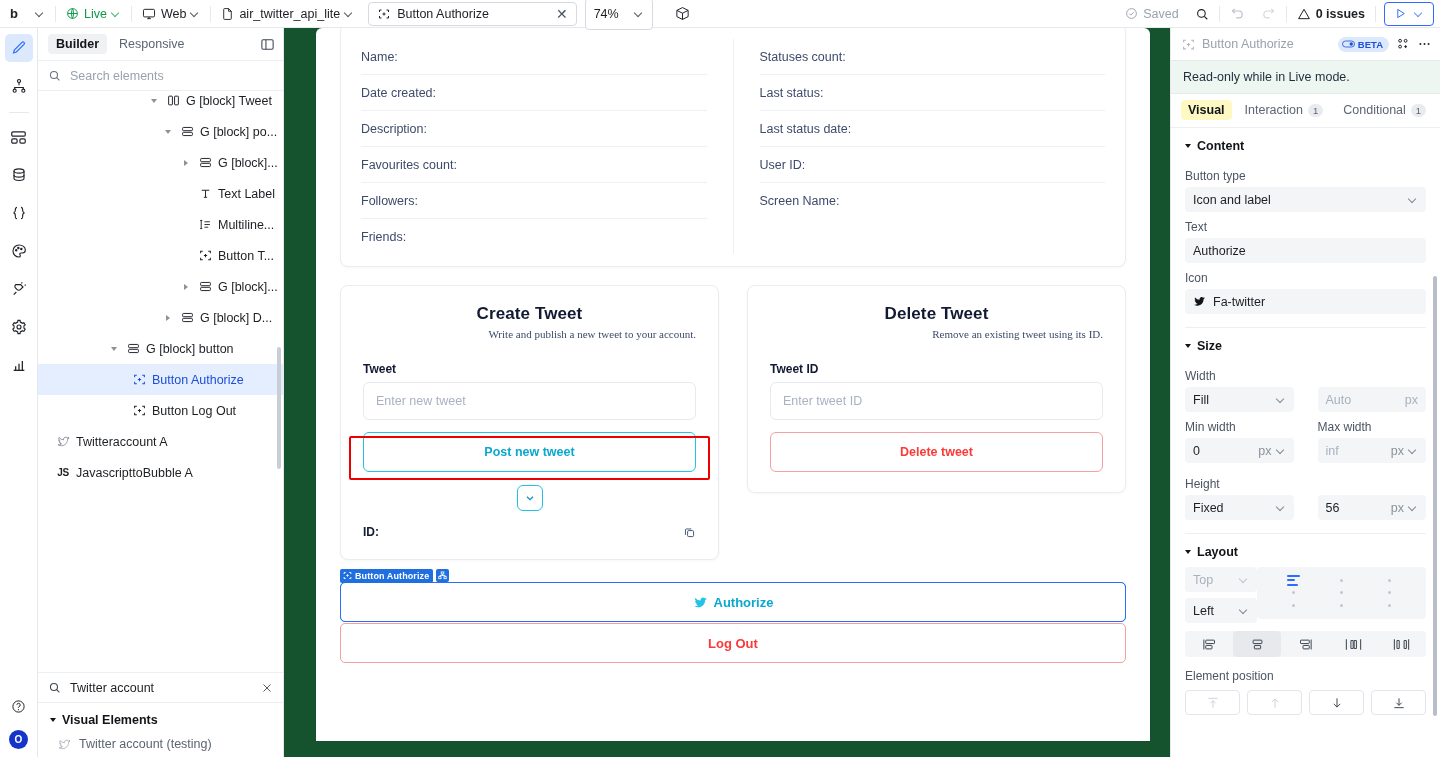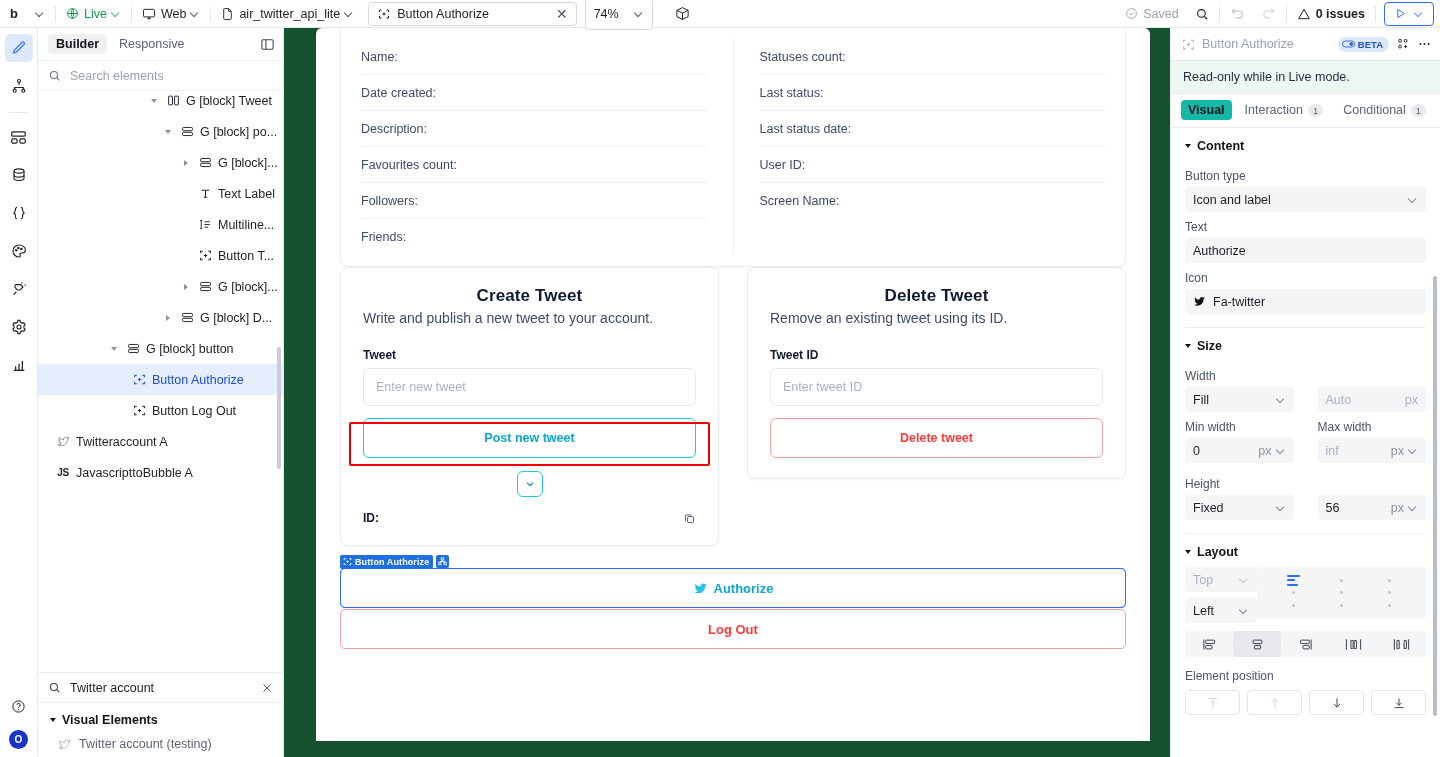--- a/index.html
+++ b/index.html
@@ -149,24 +149,24 @@
   .info-card { padding:14px 20px 12px; display:flex; gap:0; position:relative; margin-top:0; }
   .info-col { flex:1 1 0; min-width:0; }
   .info-col + .info-col { border-left:1px solid #eef0f4; padding-left:26px; }
   .info-col:first-child { padding-right:26px; }
   .info-row {
     font-size:12.5px; color:#3d4a6b; font-weight:500;
     padding:11px 0 10px; border-bottom:1px solid #eef0f4;
   }
   .info-row.last { border-bottom:none; }
 
-  .row2 { display:flex; gap:28px; }
+  .row2 { display:flex; gap:28px; margin-top:18px; }
   .tcard { flex:1 1 0; padding:18px 22px 20px; }
   .tcard h3 { font-size:17px; color:#121a33; text-align:center; font-weight:700; letter-spacing:.1px; }
-  .tcard .sub { font-size:14px; color:#3d4a6b; text-align:left; margin-top:4px; }
+  .tcard .sub { font-size:11px; color:#3d4a6b; text-align:right; margin-top:4px;font-family:Liberation Serif, serif; }
   .fl { font-size:12px; color:#121a33; font-weight:700; margin:22px 0 6px; }
   .tinput {
     height:38px; border:1px solid #e6e9ef; border-radius:6px;
     display:flex; align-items:center; padding:0 12px;
     font-size:12.5px; color:#a9b1c1; background:#fff;
   }
   .btn-cyan {
     margin-top:12px; height:40px; border:1.6px solid #22c3e6; border-radius:6px;
     display:flex; align-items:center; justify-content:center;
     color:#0aa8cf; font-size:12.5px; font-weight:700; background:#fff;
@@ -224,21 +224,21 @@
   .beta {
     background:#dce9fd; color:#1d4ed8; font-size:9.5px; font-weight:700;
     border-radius:9px; padding:2px 6px 2px 4px; display:flex; align-items:center; gap:3px;
   }
   .rp-note {
     background:#eef6f1; color:#1f2d3d; font-size:12.5px;
     padding:9px 12px; border-top:1px solid #e4ece7; border-bottom:1px solid #e4ece7;
   }
   .rp-tabs { display:flex; align-items:center; gap:6px; padding:6px 10px 7px; border-bottom:1px solid #eceef1; }
   .rtab { font-size:12.5px; color:#5b6573; padding:3px 7px; border-radius:4px; display:flex; align-items:center; gap:5px; }
-  .rtab.active { background:#14b8a6; color:#111418; font-weight:700; }
+  .rtab.active { background:#fef9c3; color:#111418; font-weight:700; }
   .cnt { background:#e9ebef; color:#5b6573; font-size:9.5px; border-radius:7px; padding:1px 5px; font-weight:400; }
   .rp-body { flex:1 1 auto; overflow:hidden; padding:0 14px 10px; position:relative; }
   .rp-scroll { position:absolute; right:3px; width:4px; border-radius:2px; background:#c9ced6; }
   .sect-h { display:flex; align-items:center; gap:6px; font-size:12.5px; font-weight:700; color:#111418; padding:11px 0 8px; }
   .flabel { font-size:12px; color:#4b5563; margin:8px 0 4px; }
   .field {
     height:25px; background:#f4f5f7; border-radius:4px;
     display:flex; align-items:center; padding:0 8px;
     font-size:12.5px; color:#1c1f23;
   }

